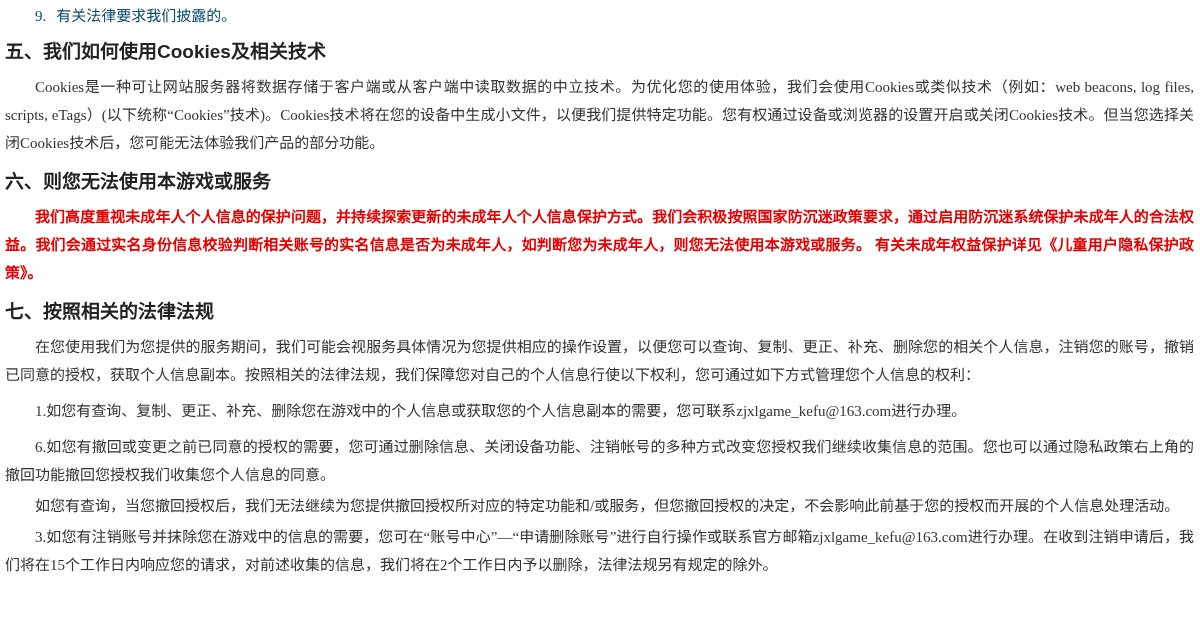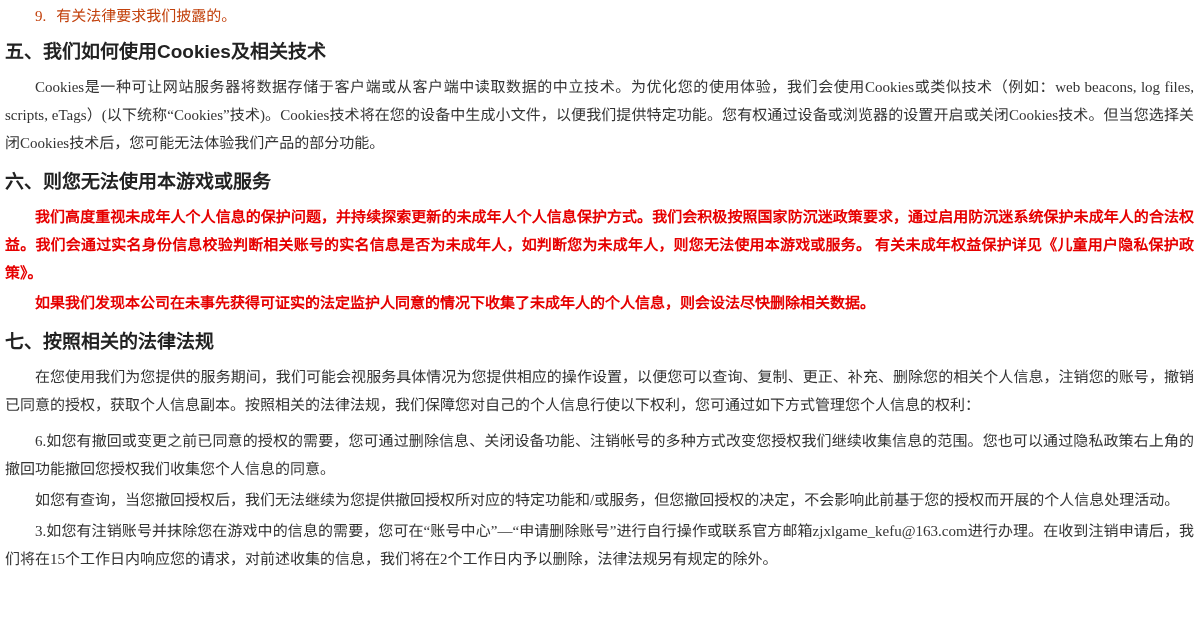--- a/index.html
+++ b/index.html
@@ -14,21 +14,21 @@
     padding: 6px 6px 4px 5px;
     background: #ffffff;
     font-family: "Liberation Serif", "DejaVu Serif", serif;
     color: #333333;
   }
   .ol-item {
     padding-left: 30px;
     font-size: 15px;
     line-height: 21px;
     margin: 0 0 0 0;
-    color: #c2410c;
+    color: #0c4a6e;
   }
   .ol-num {
     display: inline-block;
     margin-right: 10px;
   }
   h2.section-heading {
     font-size: 19px;
     font-weight: bold;
     color: #222222;
     margin: 13px 0 9px 0;
@@ -66,26 +66,26 @@
 
   <h2 class="section-heading">五、我们如何使用Cookies及相关技术</h2>
 
   <p class="body">Cookies是一种可让网站服务器将数据存储于客户端或从客户端中读取数据的中立技术。为优化您的使用体验，我们会使用Cookies或类似技术（例如：web beacons, log files, scripts, eTags）(以下统称“Cookies”技术)。Cookies技术将在您的设备中生成小文件，以便我们提供特定功能。您有权通过设备或浏览器的设置开启或关闭Cookies技术。但当您选择关闭Cookies技术后，您可能无法体验我们产品的部分功能。</p>
 
   <h2 class="section-heading">六、则您无法使用本游戏或服务</h2>
 
   <p class="body red">我们高度重视未成年人个人信息的保护问题，并持续探索更新的未成年人个人信息保护方式。我们会积极按照国家防沉迷政策要求，通过启用防沉迷系统保护未成年人的合法权益。我们会通过实名身份信息校验判断相关账号的实名信息是否为未成年人，如判断您为未成年人，则您无法使用本游戏或服务。 有关未成年权益保护详见《儿童用户隐私保护政策》。</p>
 
 
-  <p class="body red">如果我们发现本公司在未事先获得可证实的法定监护人同意的情况下收集了未成年人的个人信息，则会设法尽快删除相关数据。</p>
 
   <h2 class="section-heading">七、按照相关的法律法规</h2>
 
   <p class="body spaced">在您使用我们为您提供的服务期间，我们可能会视服务具体情况为您提供相应的操作设置，以便您可以查询、复制、更正、补充、删除您的相关个人信息，注销您的账号，撤销已同意的授权，获取个人信息副本。按照相关的法律法规，我们保障您对自己的个人信息行使以下权利，您可通过如下方式管理您个人信息的权利：</p>
 
+  <p class="body spaced">1.如您有查询、复制、更正、补充、删除您在游戏中的个人信息或获取您的个人信息副本的需要，您可联系zjxlgame_kefu@163.com进行办理。</p>
 
   <p class="body tight">6.如您有撤回或变更之前已同意的授权的需要，您可通过删除信息、关闭设备功能、注销帐号的多种方式改变您授权我们继续收集信息的范围。您也可以通过隐私政策右上角的撤回功能撤回您授权我们收集您个人信息的同意。</p>
 
   <p class="body tight">如您有查询，当您撤回授权后，我们无法继续为您提供撤回授权所对应的特定功能和/或服务，但您撤回授权的决定，不会影响此前基于您的授权而开展的个人信息处理活动。</p>
 
   <p class="body">3.如您有注销账号并抹除您在游戏中的信息的需要，您可在“账号中心”—“申请删除账号”进行自行操作或联系官方邮箱zjxlgame_kefu@163.com进行办理。在收到注销申请后，我们将在15个工作日内响应您的请求，对前述收集的信息，我们将在2个工作日内予以删除，法律法规另有规定的除外。</p>
 
 </div>
 
 </body></html>

